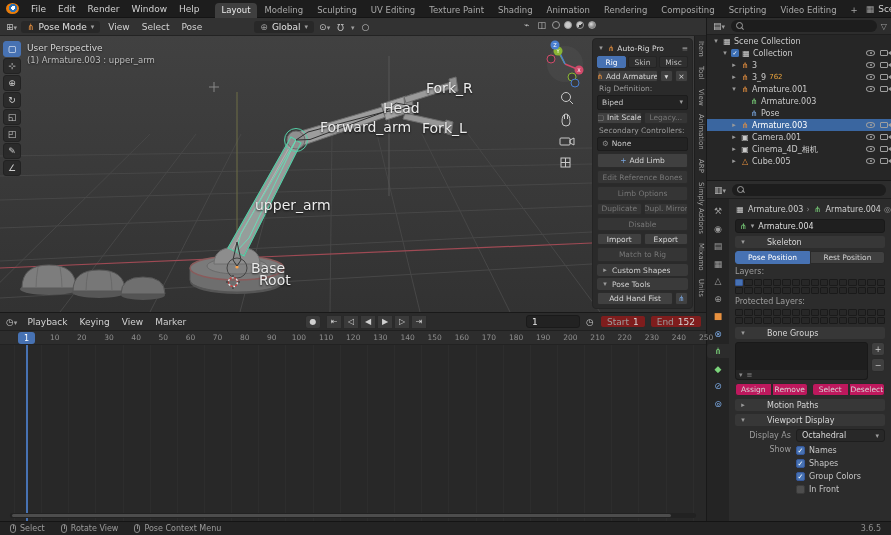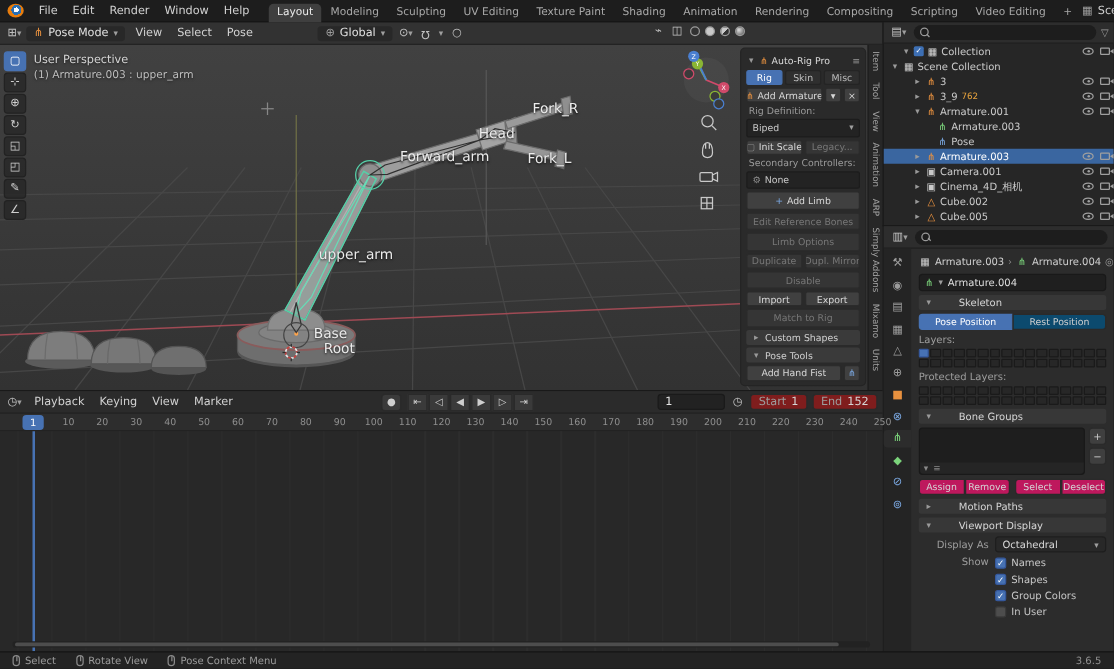--- a/index.html
+++ b/index.html
@@ -31,21 +31,21 @@
   .caret{font-size:7px;color:#9f9f9f;}
 
   
   #viewport{position:absolute;left:0;top:36px;width:706px;height:276px;background:linear-gradient(#414141,#323232);overflow:hidden;}
   #vp-svg{position:absolute;left:0;top:0;}
   .overlay-txt{position:absolute;left:27px;top:7px;color:#d6d6d6;font-size:9px;text-shadow:0 1px 2px #0009;}
   .overlay-sub{position:absolute;left:27px;top:19px;color:#bdbdbd;font-size:8.5px;text-shadow:0 1px 2px #0009;}
   .vp-toolbar{position:absolute;left:3px;top:5px;display:flex;flex-direction:column;gap:1px;}
   .tool-btn{width:18px;height:16px;background:rgba(40,40,40,.85);border:1px solid #222;border-radius:3px;display:flex;align-items:center;justify-content:center;color:#cfcfcf;font-size:9px;}
   .tool-btn.active{background:#4772b3;border-color:#4772b3;color:#fff;}
-  .bone-label{position:absolute;color:#ececec;font-size:11px;text-shadow:0 1px 2px #000c;white-space:nowrap;}
+  .bone-label{position:absolute;color:#ececec;font-size:14px;text-shadow:0 1px 2px #000c;white-space:nowrap;}
   .pos-fork-r{left:426px;top:44px;} .pos-head{left:383px;top:64px;}
   .pos-forward-arm{left:320px;top:83px;} .pos-fork-l{left:422px;top:84px;}
   .pos-upper-arm{left:255px;top:161px;} .pos-base{left:251px;top:224px;} .pos-root{left:259px;top:236px;}
 
   
   .npanel{position:absolute;left:592px;top:2px;width:101px;height:271px;background:rgba(42,42,42,.96);border:1px solid #242424;border-radius:4px;padding:3px 4px;display:flex;flex-direction:column;gap:2px;font-size:7.5px;}
   .arp-row{display:flex;gap:2px;align-items:flex-end;}
   .arp-title{display:flex;gap:3px;align-items:center;color:#dcdcdc;height:12px;}
   .arp-burger{margin-left:auto;color:#9a9a9a;}
   .arp-tab{flex:1;height:12px;background:#2f2f2f;border:1px solid #242424;border-radius:2px;display:flex;align-items:center;justify-content:center;color:#bdbdbd;}
@@ -105,21 +105,21 @@
   .ptab{width:18px;height:14px;display:flex;align-items:center;justify-content:center;border-radius:3px 0 0 3px;font-size:9px;color:#9c9c9c;}
   .ptab.active{background:#2c2c2c;width:22px;border-radius:3px 0 0 3px;}
   .c-orange{color:#e8913f;} .c-green{color:#7bd47b;} .c-blue{color:#7aa7e0;}
   .props-content{flex:1;padding:4px 6px 2px;display:flex;flex-direction:column;gap:3px;font-size:8px;overflow:hidden;}
   .crumb{display:flex;align-items:center;gap:3px;height:13px;color:#cfcfcf;}
   .crumb .sep{color:#8a8a8a;}
   .pin{margin-left:auto;color:#9a9a9a;}
   .name-field{height:14px;background:#1f1f1f;border:1px solid #191919;border-radius:3px;display:flex;align-items:center;gap:4px;padding:0 4px;color:#dedede;}
   .psec{height:12px;background:#373737;border-radius:2px;display:flex;align-items:center;gap:20px;padding:0 4px;color:#d6d6d6;}
   .seg{display:flex;height:13px;}
-  .seg-btn{flex:1;background:#0c4a6e;border:1px solid #2a2a2a;display:flex;align-items:center;justify-content:center;color:#cfcfcf;font-size:7.5px;}
+  .seg-btn{flex:1;background:#404040;border:1px solid #2a2a2a;display:flex;align-items:center;justify-content:center;color:#cfcfcf;font-size:7.5px;}
   .seg-btn:first-child{border-radius:3px 0 0 3px;} .seg-btn:last-child{border-radius:0 3px 3px 0;}
   .seg-btn.active{background:#4772b3;border-color:#4772b3;color:#fff;}
   .plab{color:#9d9d9d;height:9px;line-height:9px;}
   .lgrid{display:grid;grid-template-columns:repeat(16,1fr);gap:1px;width:150px;}
   .lcell{height:7px;background:#272727;border:1px solid #1a1a1a;border-radius:1px;}
   .lcell.on{background:#4772b3;border-color:#35589c;}
   .bg-row{display:flex;gap:3px;}
   .bg-list{flex:1;height:38px;background:#1e1e1e;border:1px solid #191919;border-radius:3px;position:relative;}
   .bg-listbar{position:absolute;left:0;bottom:0;width:100%;height:9px;background:#252525;border-radius:0 0 3px 3px;display:flex;align-items:center;padding:0 3px;gap:4px;color:#8a8a8a;font-size:7px;}
   .bg-ops{display:flex;flex-direction:column;gap:2px;}
@@ -463,44 +463,44 @@
 <div id="outliner">
   <div class="ol-header">
     <span class="hdr-ic">▤<span class="caret">▾</span></span>
     <span class="search">
         <span class="mag"></span>
       </span>
     <span class="funnel">▽</span>
   </div>
   <div class="ol-rows">
 
+      <div class="ol-row novis">
+        <span class="tw d0"></span>
+        <span class="disc open"></span>
+
+        <span class="ic i-scenecol"></span>
+        <span class="ol-lbl">Scene Collection</span>
+        <span class="badge"></span>
+        <span class="ol-sp"></span>
+        <span class="eye"></span>
+        <span class="cami"></span>
+      </div>
+
       <div class="ol-row has-chk">
         <span class="tw d1"></span>
         <span class="disc open"></span>
         <span class="chk"></span>
         <span class="ic i-collection"></span>
         <span class="ol-lbl">Collection</span>
         <span class="badge"></span>
         <span class="ol-sp"></span>
         <span class="eye"></span>
         <span class="cami"></span>
       </div>
 
-      <div class="ol-row novis">
-        <span class="tw d0"></span>
-        <span class="disc open"></span>
-
-        <span class="ic i-scenecol"></span>
-        <span class="ol-lbl">Scene Collection</span>
-        <span class="badge"></span>
-        <span class="ol-sp"></span>
-        <span class="eye"></span>
-        <span class="cami"></span>
-      </div>
-
       <div class="ol-row">
         <span class="tw d2"></span>
         <span class="disc closed"></span>
 
         <span class="ic i-armobj"></span>
         <span class="ol-lbl">3</span>
         <span class="badge"></span>
         <span class="ol-sp"></span>
         <span class="eye"></span>
         <span class="cami"></span>
@@ -583,31 +583,20 @@
         <span class="disc closed"></span>
 
         <span class="ic i-camera"></span>
         <span class="ol-lbl">Cinema_4D_相机</span>
         <span class="badge"></span>
         <span class="ol-sp"></span>
         <span class="eye"></span>
         <span class="cami"></span>
       </div>
 
-      <div class="ol-row">
-        <span class="tw d2"></span>
-        <span class="disc closed"></span>
-
-        <span class="ic i-mesh"></span>
-        <span class="ol-lbl">Cube.002</span>
-        <span class="badge"></span>
-        <span class="ol-sp"></span>
-        <span class="eye"></span>
-        <span class="cami"></span>
-      </div>
 
       <div class="ol-row">
         <span class="tw d2"></span>
         <span class="disc closed"></span>
 
         <span class="ic i-mesh"></span>
         <span class="ol-lbl">Cube.005</span>
         <span class="badge"></span>
         <span class="ol-sp"></span>
         <span class="eye"></span>
@@ -788,21 +777,21 @@
               <span>Shapes</span>
             </span>
 
             <span class="cb-row">
               <span class="cb on"></span>
               <span>Group Colors</span>
             </span>
 
             <span class="cb-row">
               <span class="cb"></span>
-              <span>In User</span>
+              <span>In Front</span>
             </span>
           </div>
       </div>
     </div>
   </div>
 </div>
 
 <div id="timeline">
   <div class="tl-header">
     <span class="hdr-ic">◷<span class="caret">▾</span></span>

